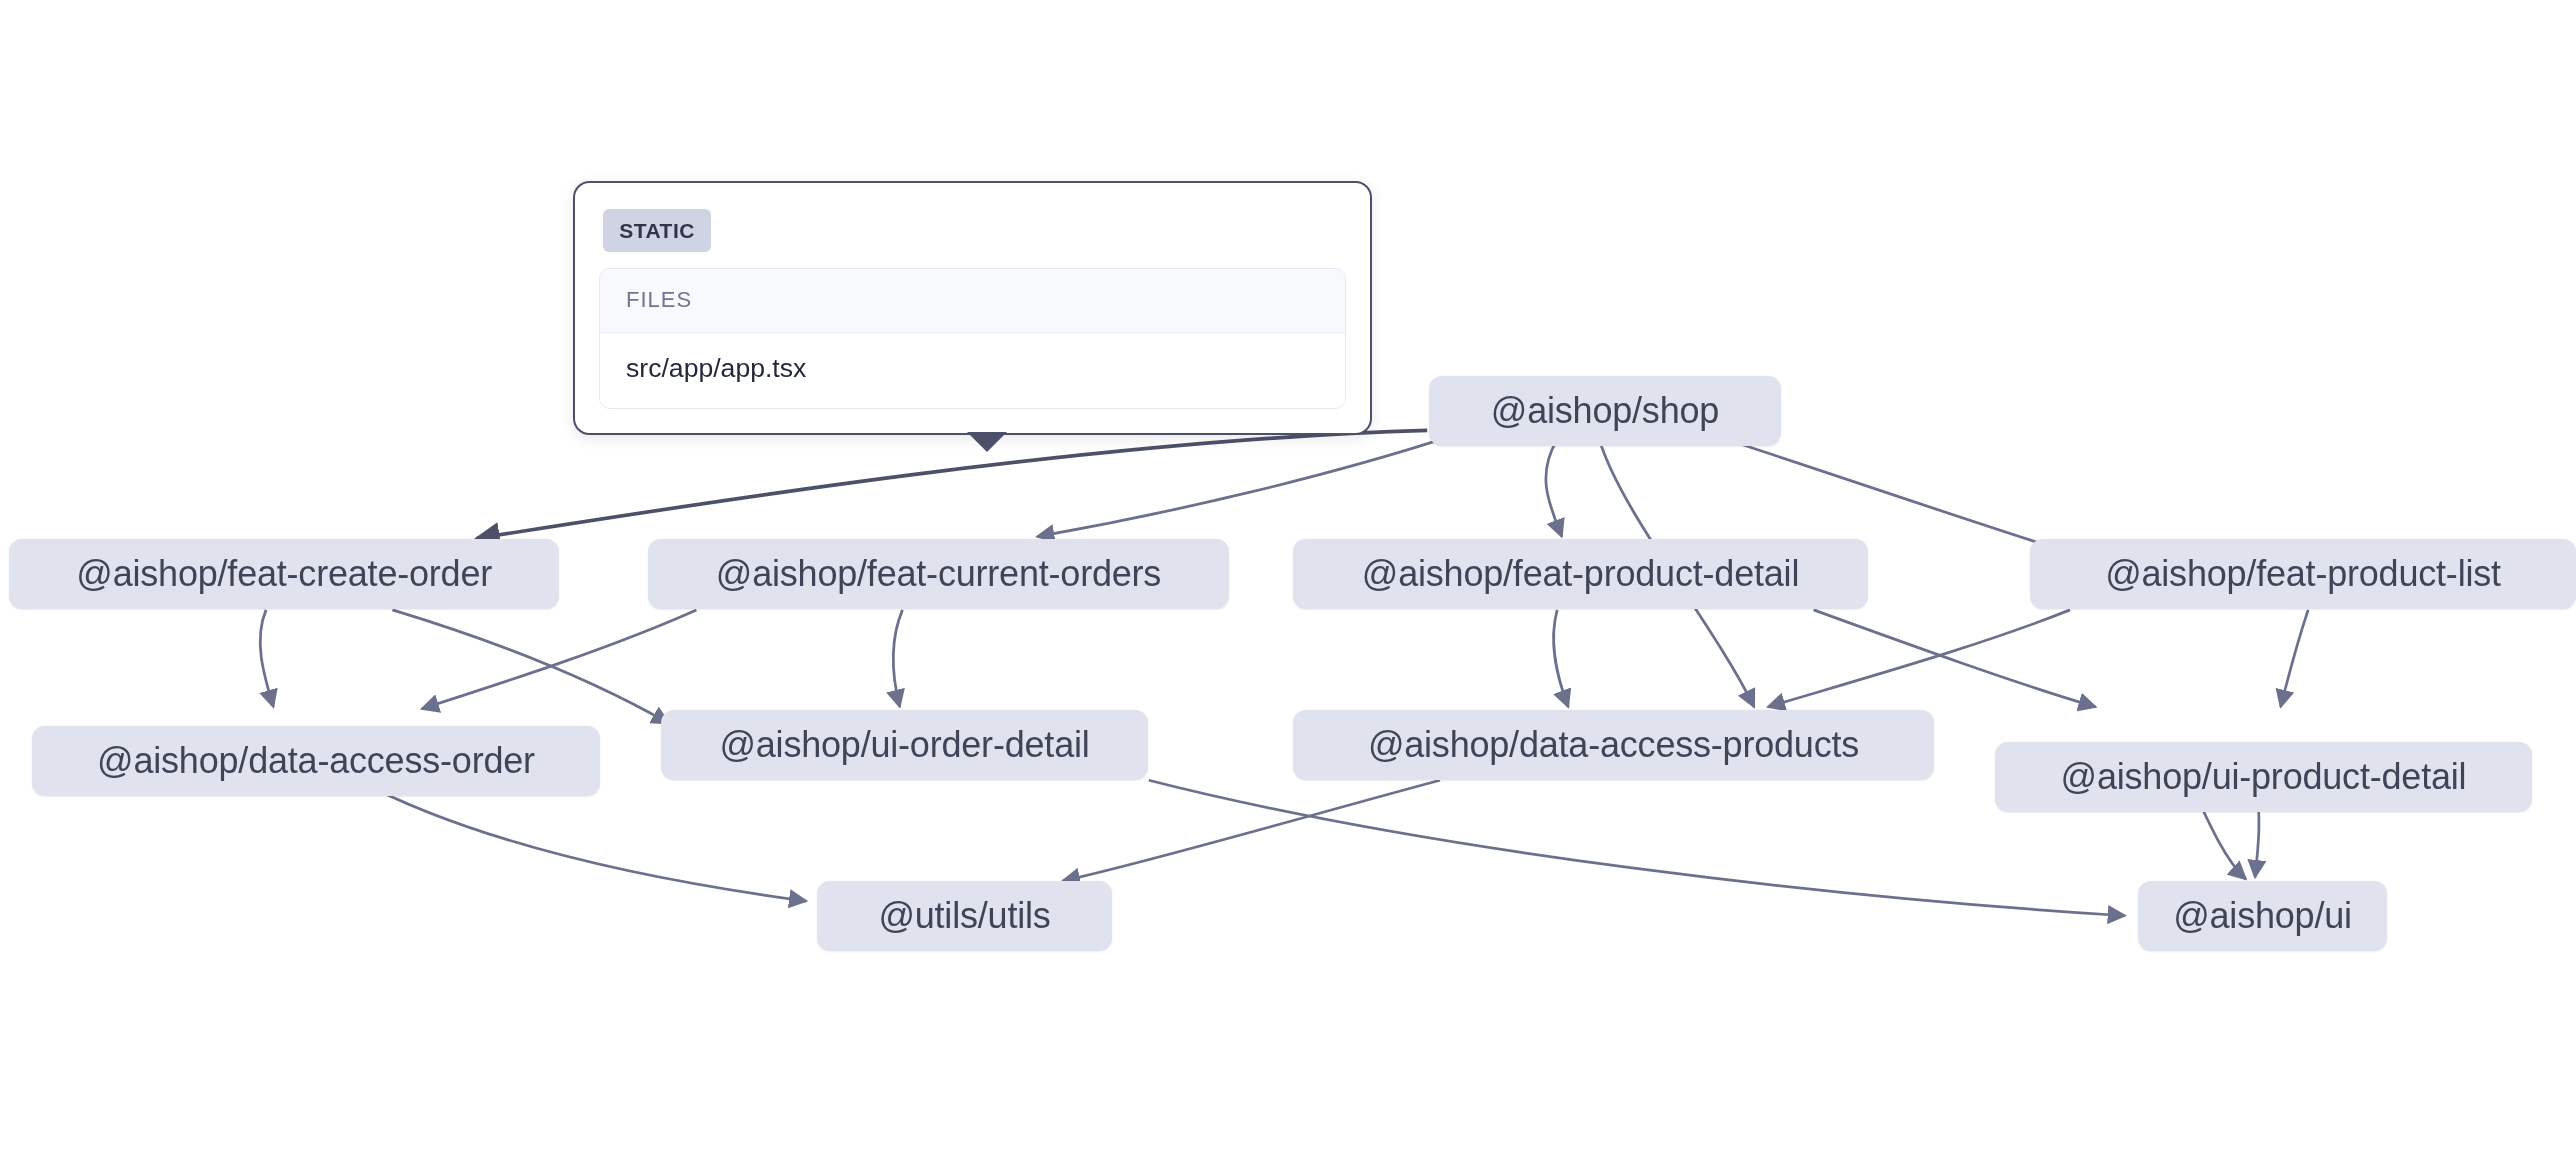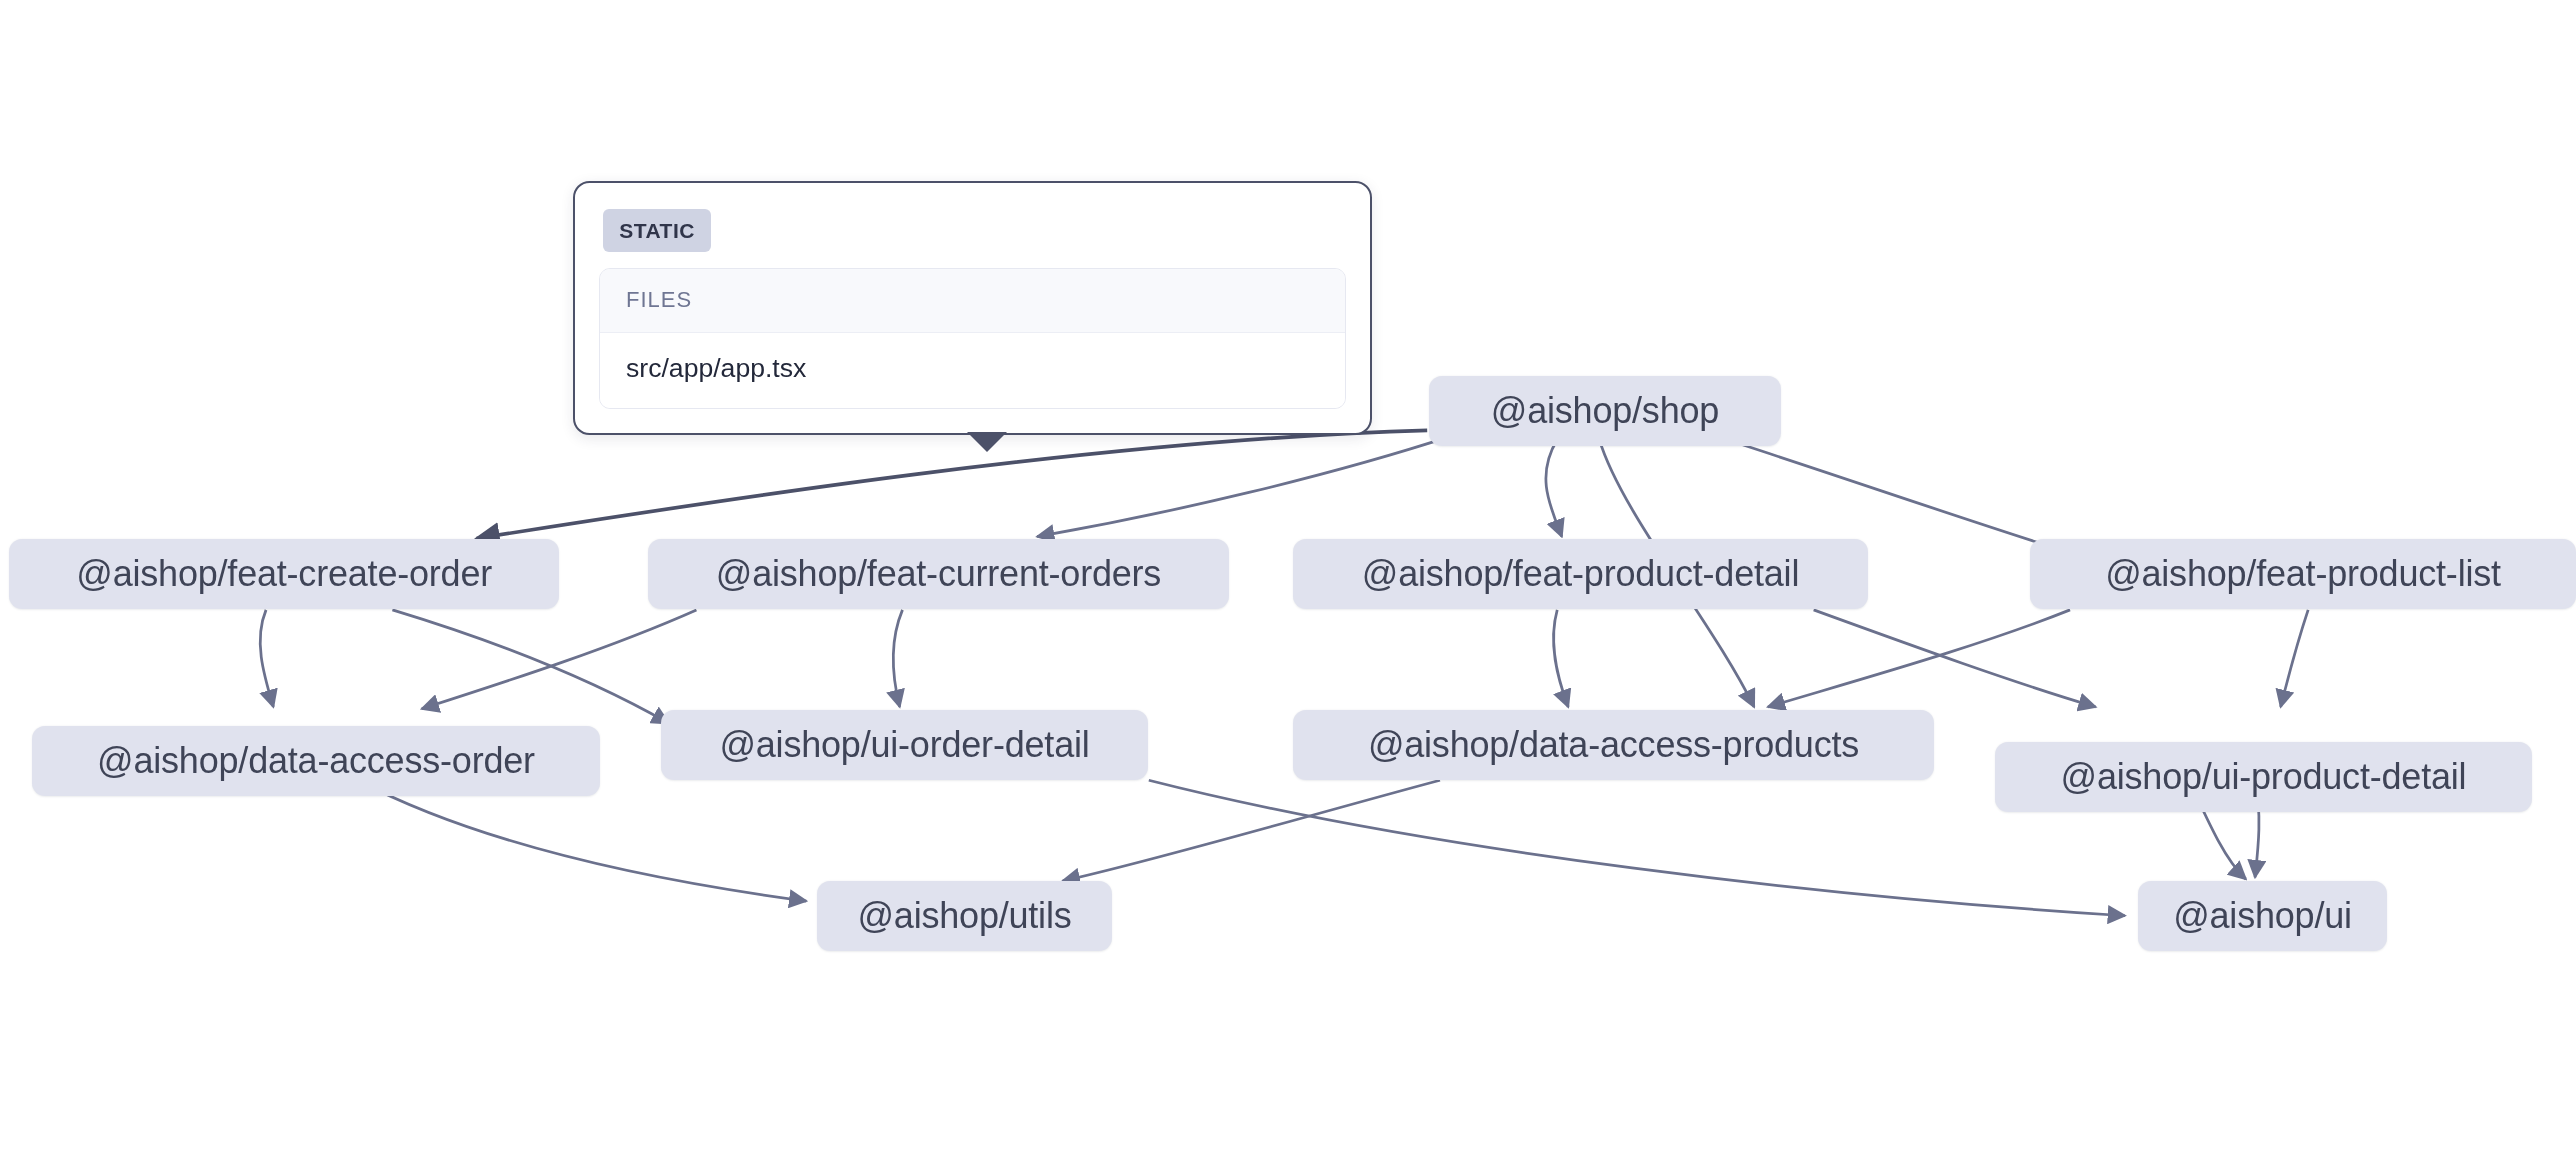--- a/index.html
+++ b/index.html
@@ -196,21 +196,21 @@
       <div class="node" style="left: 661px; top: 710px; width: 487px;">
         <span class="node-label">@aishop/ui-order-detail</span>
       </div>
       <div class="node" style="left: 1293px; top: 710px; width: 641px;">
         <span class="node-label">@aishop/data-access-products</span>
       </div>
       <div class="node" style="left: 1995px; top: 710px; width: 537px; margin-top: 32px;">
         <span class="node-label">@aishop/ui-product-detail</span>
       </div>
       <div class="node" style="left: 817px; top: 881px; width: 295px;">
-        <span class="node-label">@aishop/utils</span>
+        <span class="node-label">@utils/utils</span>
       </div>
       <div class="node" style="left: 2138px; top: 881px; width: 249px;">
         <span class="node-label">@aishop/ui</span>
       </div>
     </div>
 
   <div id="edge-tooltip">
     <div class="tooltip-header">
       <span class="tag-static">STATIC</span>
     </div>

